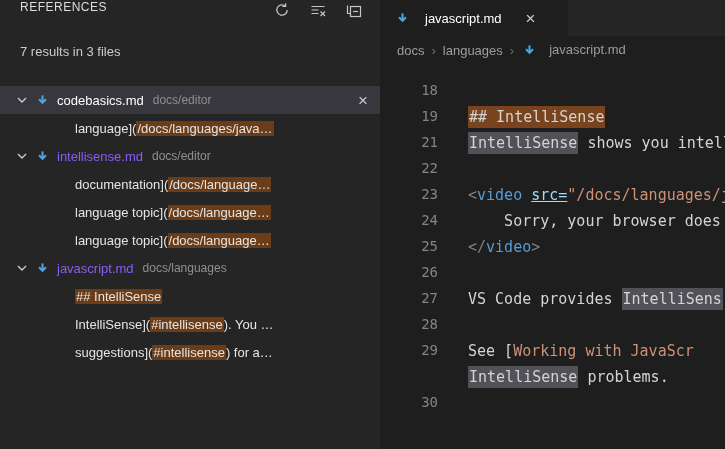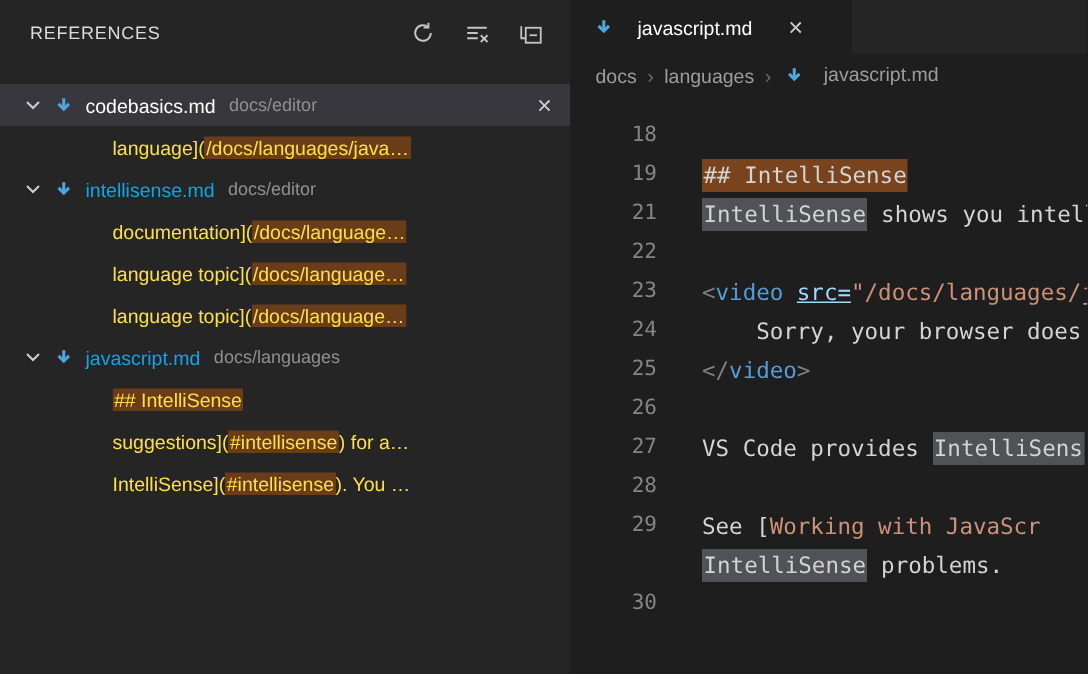--- a/index.html
+++ b/index.html
@@ -3,38 +3,38 @@
 <meta charset="utf-8">
 <style>
   * { margin:0; padding:0; box-sizing:border-box; }
   html,body { width:725px; height:449px; overflow:hidden; background:#1e1e1e;
               font-family:"Liberation Sans", sans-serif; }
   .app { display:flex; width:725px; height:449px; }
 
   
   .sidebar { width:380px; flex-shrink:0; background:var(--sidebar-bg,#252526);
              color:#cccccc; display:flex; flex-direction:column; overflow:hidden; }
-  .panel-header { height:44px; display:flex; align-items:center; padding:0 16px 0 20px;gap:37px; }
+  .panel-header { height:44px; display:flex; padding:0 16px 0 20px;gap:37px; }
   .panel-title { font-size:12px; letter-spacing:.5px; color:#dddddd; }
   .panel-actions { margin-left:auto; display:flex; gap:16px; }
   .icon-btn { width:20px; height:20px; display:flex; align-items:center; justify-content:center;
               cursor:pointer; }
   .summary { height:30px; padding-left:20px; font-size:13px; color:#cccccc; }
   .tree { margin-top:12px; flex:1; font-size:13px; overflow:hidden; }
   .tree-row { height:28px; display:flex; align-items:center; padding-right:10px; white-space:nowrap; overflow:hidden; }
   .file-row { padding-left:14px; }
   .file-row.selected { background:var(--selected-row,#37373d); }
   .chevron { width:16px; height:16px; display:flex; align-items:center; justify-content:center; margin-right:4px; flex-shrink:0; }
   .md-icon { width:16px; height:16px; display:flex; align-items:center; justify-content:center; margin-right:7px; flex-shrink:0; }
-  .fname { color:#0ea5e9; }
+  .fname { color:#8b5cf6; }
   .file-row.selected .fname { color:#ffffff; }
   .fpath { margin-left:9px; font-size:12px; color:#909090; }
   .row-close { margin-left:auto; font-size:17px; line-height:1; color:#cccccc; cursor:pointer; padding:0 2px; }
   .result-row { padding-left:75px; }
-  .result-text { color:#fde047; overflow:hidden; }
+  .result-text { color:#e5e5e5; overflow:hidden; }
   .result-text .hl { background:var(--match-highlight,#6a3c18); padding:2px 1px; border-radius:1px; }
 
   
   .editor { flex:1; display:flex; flex-direction:column; background:var(--editor-bg,#1e1e1e); overflow:hidden; }
   .tabbar { height:36px; background:#252526; display:flex; flex-shrink:0; }
   .tab { background:var(--editor-bg,#1e1e1e); display:flex; align-items:center;
          padding:0 12px 0 14px; gap:8px; min-width:188px; cursor:pointer; }
   .tab-label { font-size:13px; color:#ffffff; }
   .tab-close { margin-left:16px; font-size:17px; line-height:1; color:#cccccc; cursor:pointer; }
   .breadcrumbs { height:28px; display:flex; align-items:center; padding-left:17px;
@@ -78,20 +78,21 @@
         </span>
         <span class="icon-btn">
           <svg width="16" height="16" viewBox="0 0 16 16" fill="none" stroke="#c5c5c5" stroke-width="1.2">
             <path d="M4.5 11.5h-3v-8"></path>
             <rect x="4.5" y="4.5" width="10" height="10" fill="#252526"></rect>
             <path d="M7 9.5h5"></path>
           </svg>
         </span>
       </span>
     </div>
+    <div class="summary">7 results in 3 files</div>
     <div class="tree">
         <div class="tree-row file-row selected">
           <span class="chevron">
             <svg width="16" height="16" viewBox="0 0 16 16" fill="none" stroke="#cccccc" stroke-width="1.4">
               <path d="M4 6l4 4 4-4"></path>
             </svg>
           </span>
           <span class="md-icon">
             <svg width="15" height="15" viewBox="0 0 16 16" fill="none" stroke="#4da6e0" stroke-width="2.2">
               <path d="M8 2.6v7.2"></path>
@@ -141,24 +142,24 @@
               <path d="M4.3 6.7L8 10.4l3.7-3.7"></path>
             </svg>
           </span>
           <span class="fname">javascript.md</span>
           <span class="fpath">docs/languages</span>
         </div>
         <div class="tree-row result-row">
           <span class="result-text"><span class="hl">## IntelliSense</span></span>
         </div>
         <div class="tree-row result-row">
+          <span class="result-text"><span>IntelliSense](</span><span class="hl">#intellisense</span><span>). You …</span></span>
+        </div>
+        <div class="tree-row result-row">
           <span class="result-text"><span>suggestions](</span><span class="hl">#intellisense</span><span>) for a…</span></span>
-        </div>
-        <div class="tree-row result-row">
-          <span class="result-text"><span>IntelliSense](</span><span class="hl">#intellisense</span><span>). You …</span></span>
         </div>
       </div>
   </aside>
 
   <main class="editor">
     <div class="tabbar">
       <div class="tab">
         <span class="md-icon">
           <svg width="15" height="15" viewBox="0 0 16 16" fill="none" stroke="#4da6e0" stroke-width="2.2">
             <path d="M8 2.6v7.2"></path>

